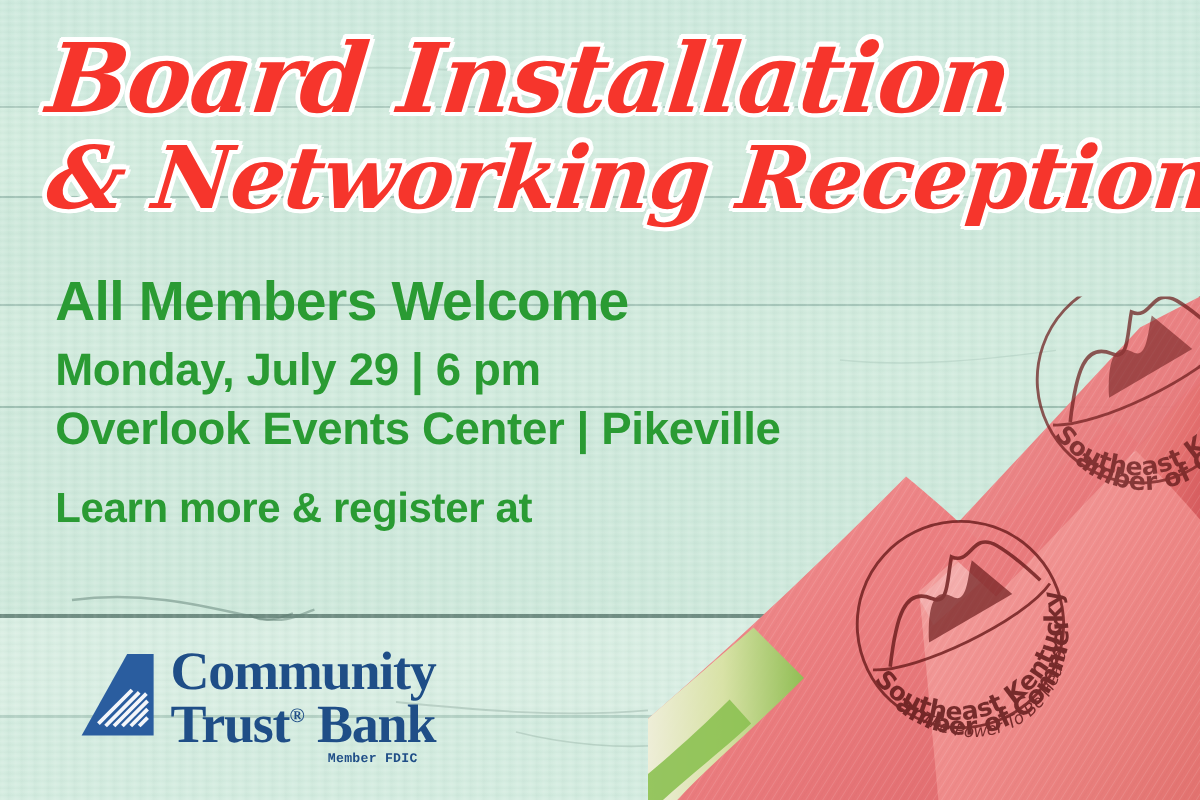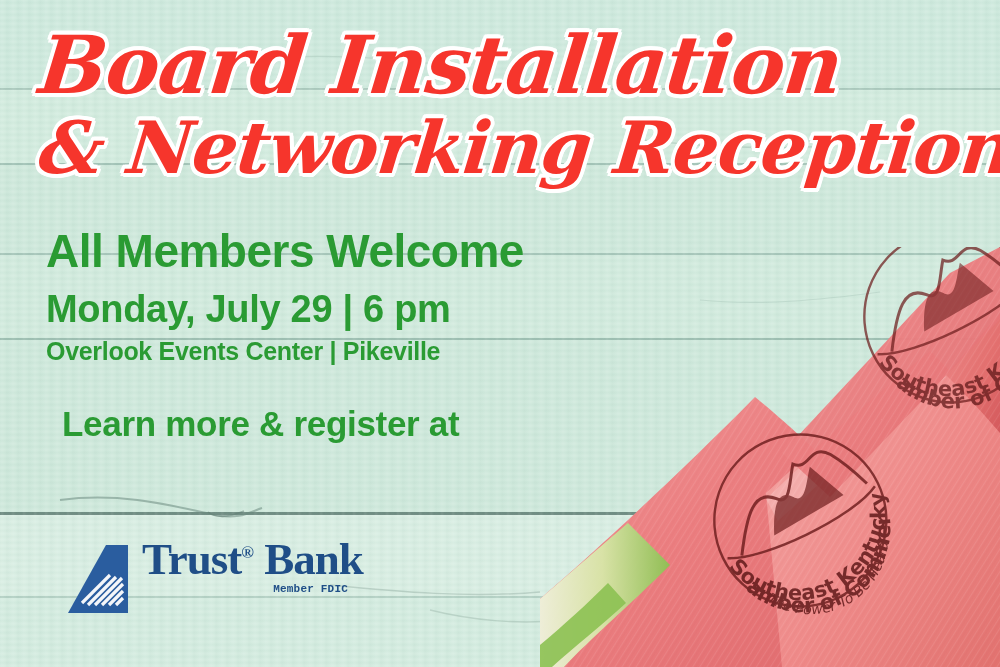--- a/index.html
+++ b/index.html
@@ -68,22 +68,22 @@
   #title-1{top:22px;font-size:80px;line-height:86px;transform:skewX(-6deg);}
   #title-2{top:108px;font-size:72px;line-height:80px;transform:skewX(-6deg);}
 
   .green{
     position:absolute;left:46px;color:#2a9b33;
     font-family:"Liberation Sans", sans-serif;
     font-weight:700;white-space:nowrap;
   }
   #headline{top:224px;font-size:46px;letter-spacing:-.5px;}
   #line-date{top:288px;font-size:38px;letter-spacing:-.3px;}
-  #line-venue{top:337px;font-size:25px;letter-spacing:-.3px;}
-  #line-cta-1{top:404px;font-size:35px;letter-spacing:-.3px;margin-left:16px;}
+  #line-venue{top:337px;font-size:38px;letter-spacing:-.3px;}
+  #line-cta-1{top:404px;font-size:35px;letter-spacing:-.3px;}
   #line-cta-2{top:446px;font-size:35px;letter-spacing:-.3px;}
 
   
   #bank-logo{position:absolute;left:66px;top:537px;width:300px;height:92px;}
   #bank-mark{position:absolute;left:0;top:6px;width:68px;height:74px;}
   #bank-words{position:absolute;left:76px;top:0;width:230px;}
   .bw{
     font-family:"Liberation Serif", serif;
     font-weight:700;color:#1f4e87;line-height:.98;white-space:nowrap;
   }
@@ -253,20 +253,21 @@
       <g stroke="#ffffff" stroke-width="3.2" opacity=".95">
         <line x1="22" y1="62" x2="50" y2="34"></line>
         <line x1="29" y1="62" x2="56" y2="35"></line>
         <line x1="36" y1="62" x2="57" y2="41"></line>
         <line x1="43" y1="62" x2="57" y2="48"></line>
         <line x1="50" y1="62" x2="57" y2="55"></line>
         <line x1="16" y1="60" x2="44" y2="32"></line>
       </g>
     </svg>
     <div id="bank-words">
+      <div class="bw" id="bw1">Community</div>
       <div class="bw" id="bw2">
         <span>Trust</span><span id="bw-reg">®</span>
         <span>Bank</span>
       </div>
       <div id="bw-fdic">Member FDIC</div>
     </div>
   </div>
 
 </div>
 

